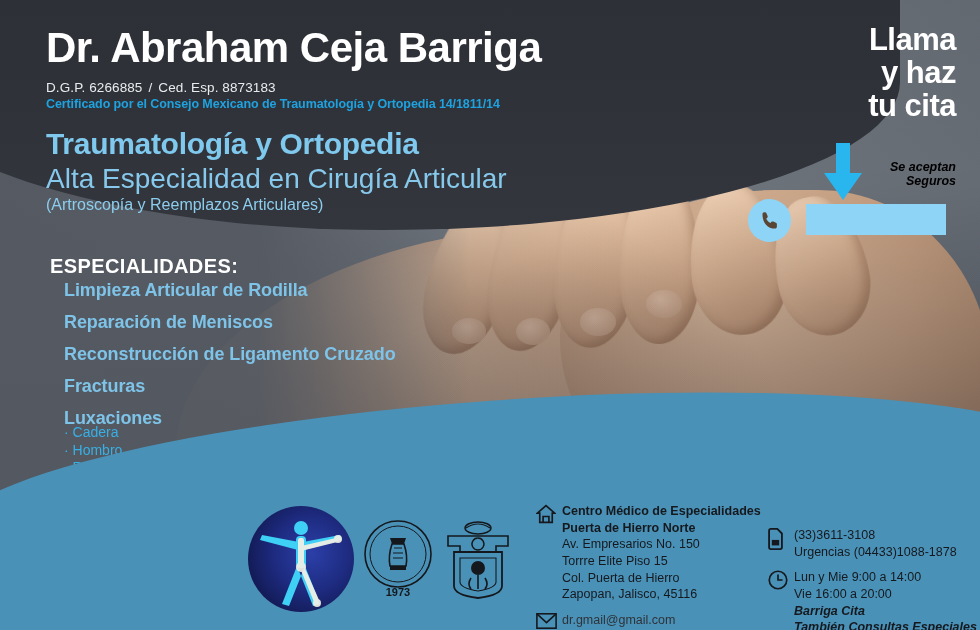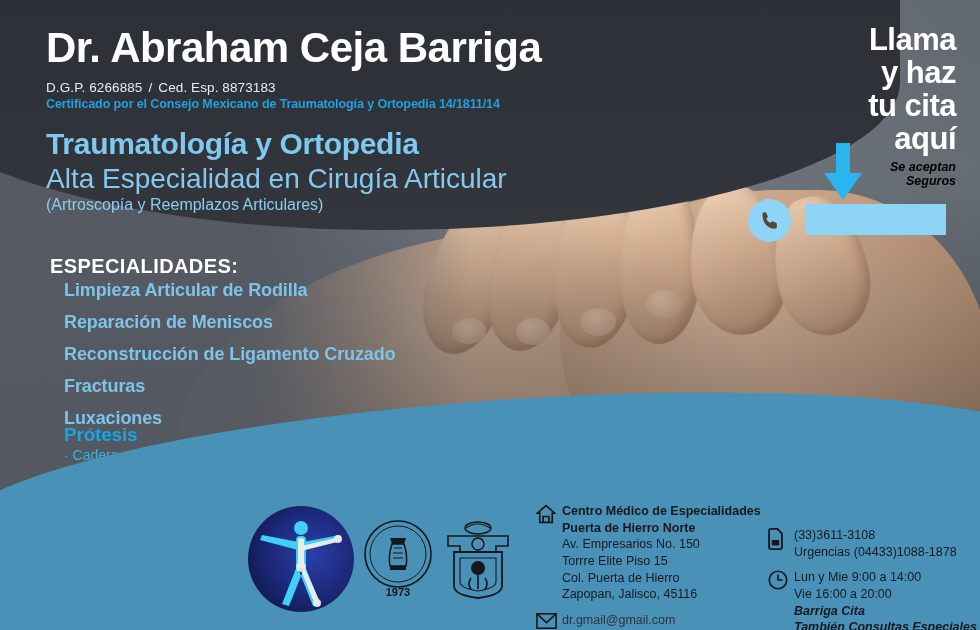--- a/index.html
+++ b/index.html
@@ -186,21 +186,20 @@
     <div class="cert">Certificado por el Consejo Mexicano de Traumatología y Ortopedia 14/1811/14</div>
     <div class="spec1">Traumatología y Ortopedia</div>
     <div class="spec2">Alta Especialidad en Cirugía Articular</div>
     <div class="spec3">(Artroscopía y Reemplazos Articulares)</div>
   </div>
 
   <div class="cta">
     <div class="cta-line">Llama</div>
     <div class="cta-line">y haz</div>
     <div class="cta-line">tu cita</div>
-    <div class="cta-line">aquí</div>
   </div>
 
   <div class="arrow">
     <svg width="44" height="58" viewBox="0 0 44 58">
       <path d="M15 0 h14 v30 h12 L22 57 L3 30 h12 Z" fill="#29b6ef"></path>
     </svg>
   </div>
 
   <div class="cta-sub">Se aceptan Seguros</div>
 
@@ -215,21 +214,20 @@
   <div class="esp-title">ESPECIALIDADES:</div>
   <div class="esp-list">
     <div class="esp-item">Limpieza Articular de Rodilla</div>
     <div class="esp-item">Reparación de Meniscos</div>
     <div class="esp-item">Reconstrucción de Ligamento Cruzado</div>
     <div class="esp-item">Fracturas</div>
     <div class="esp-item">Luxaciones</div>
   </div>
 
   <div class="grp grp-protesis">
-    <div class="grp-title">Prótesis</div>
     <div class="grp-sub">· Cadera</div>
     <div class="grp-sub">· Hombro</div>
     <div class="grp-sub">· Rodilla</div>
   </div>
 
   <div class="grp grp-artro">
     <div class="grp-title">Artroscopía</div>
     <div class="grp-sub">· Cadera</div>
     <div class="grp-sub">· Hombro</div>
     <div class="grp-sub">· Rodilla</div>

